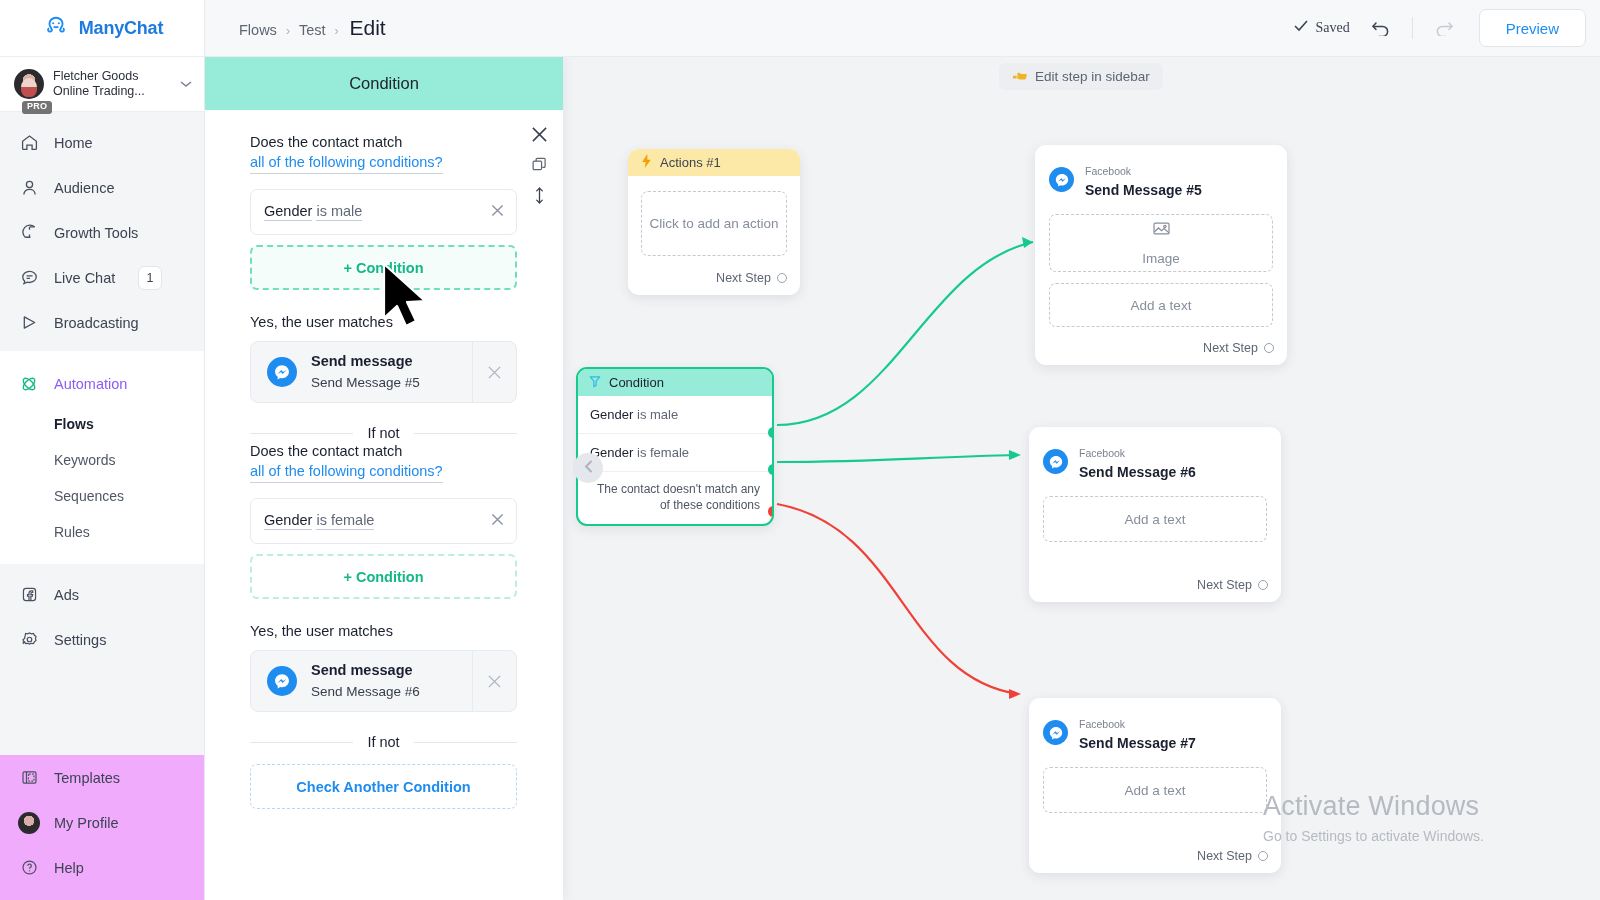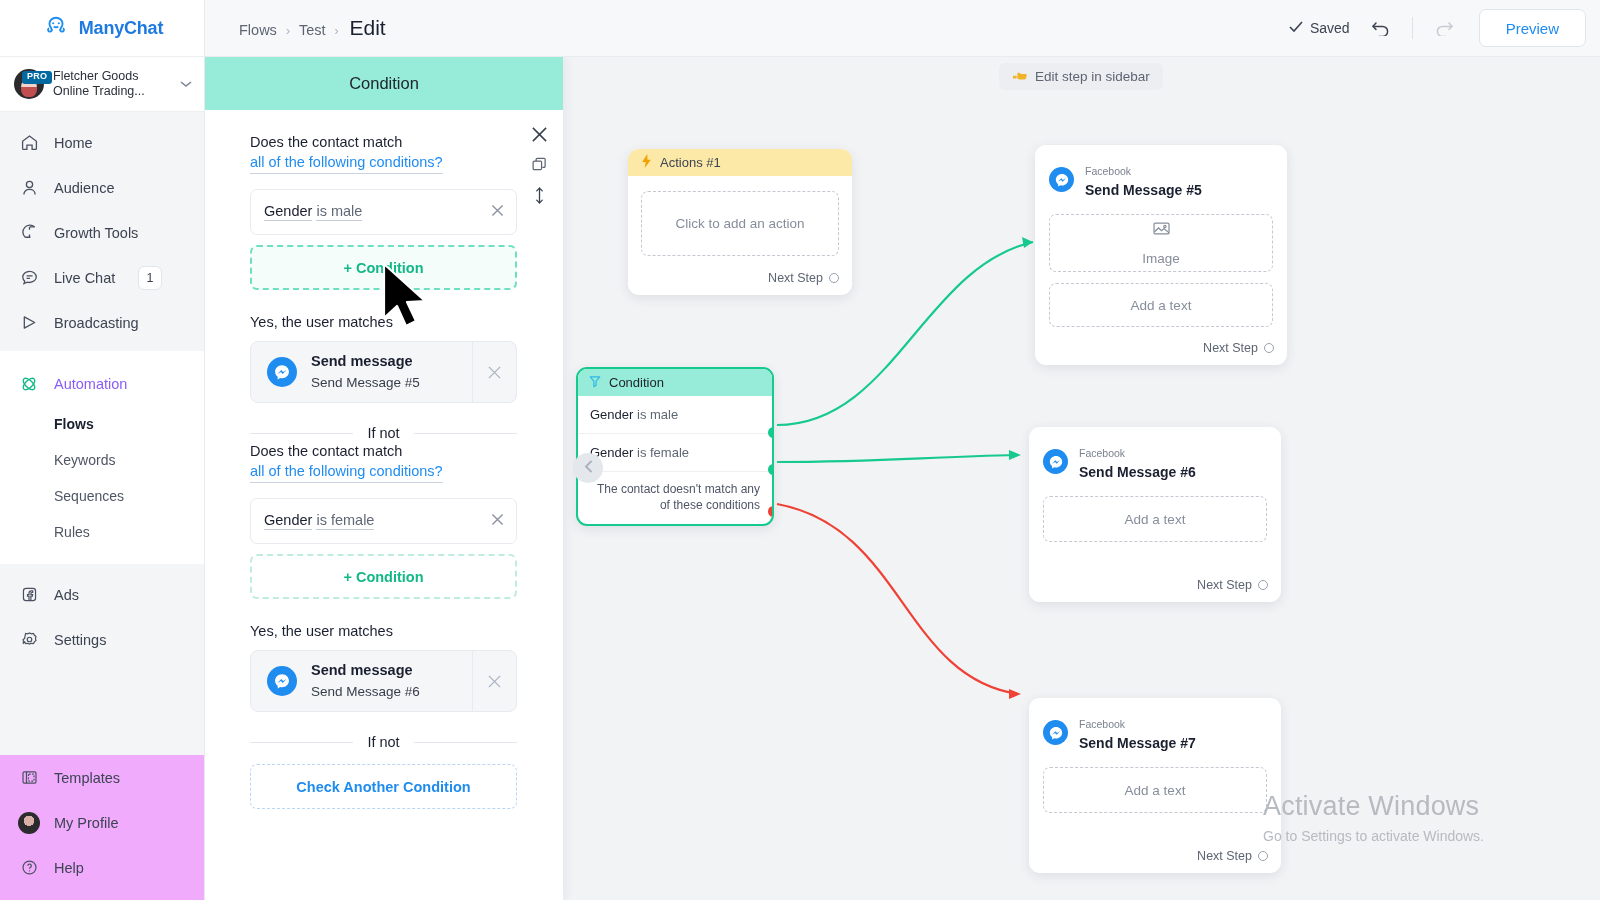--- a/index.html
+++ b/index.html
@@ -37,22 +37,22 @@
     width:30px; height:30px; border-radius:50%;
     background: radial-gradient(circle at 50% 38%, #d9b0a8 0 26%, #2b2b2e 27% 100%);
     position:relative; flex:none; overflow:visible;
   }
   .avatar::after{
     content:""; position:absolute; left:7px; top:9px; width:16px; height:19px;
     border-radius:50% 50% 40% 40%;
     background: linear-gradient(180deg,#f0d3cb 0 45%, #c24f4f 46% 100%);
   }
   .pro-badge {
-    position:absolute; left:22px; top:14px;
-    background:#0369a1; color:#fff; font-size:9px; font-weight:700;
+    position:absolute; left:22px; top:44px;
+    background:#737373; color:#fff; font-size:9px; font-weight:700;
     border-radius:3px; padding:1px 5px 2px; letter-spacing:.3px;
     line-height:1.1; z-index:3;
   }
   .account-text { flex:1; min-width:0; line-height:1.18; }
   .account-text div { font-size:12.5px; color:#2a2f3a; white-space:nowrap; overflow:hidden; text-overflow:ellipsis; }
   .caret { color:#7c8495; font-size:11px; }
 
   .nav-group { background:#f4f5f7; padding:8px 0 6px; }
   .nav-group.white { background:#ffffff; padding:10px 0 14px; }
   .nav-item {
@@ -87,21 +87,21 @@
   .topbar {
     height:57px; background:#f7f8fa; border-bottom:1px solid #e9ebef;
     display:flex; align-items:center; padding:0 14px 0 34px;
     position:relative; z-index:20;
   }
   .crumbs { display:flex; align-items:baseline; gap:9px; }
   .crumb { font-size:14.5px; color:#5d6472; cursor:pointer; }
   .crumb-sep { color:#aab0bd; font-size:12px; }
   .crumb-current { font-size:21px; color:#1b2030; margin-left:2px; }
   .top-right { margin-left:auto; display:flex; align-items:center; gap:18px; }
-  .saved { display:flex; align-items:center; gap:7px; font-size:14px; color:#3c4352; }
+  .saved { display:flex; align-items:center; gap:7px; font-size:14px; color:#3c4352;font-family:Liberation Serif, serif; }
   .icon-btn { width:26px; height:26px; display:flex; align-items:center; justify-content:center; cursor:pointer; color:#3c4352; }
   .icon-btn.disabled { color:#c6cad2; cursor:default; }
   .vdiv { width:1px; height:22px; background:#dfe2e7; }
   .preview-btn {
     background:#ffffff; border:1px solid #e2e5ea; border-radius:7px;
     height:38px; padding:0 26px; display:flex; align-items:center;
     font-size:15px; color:#1f8cf0; cursor:pointer; margin-left:4px;
   }
 
   .body-row { flex:1; display:flex; position:relative; min-height:0; }
@@ -184,21 +184,21 @@
   .tooltip-edit {
     position:absolute; left:436px; top:6px;
     background:#eceef1; border-radius:6px; height:27px;
     display:flex; align-items:center; gap:7px; padding:0 13px;
     font-size:13.5px; color:#5d6472; z-index:5;
   }
   .node {
     position:absolute; background:#ffffff; border-radius:11px;
     box-shadow: 0 3px 12px rgba(40,50,70,.10);
   }
-  .node-actions { left:65px; top:92px; width:224px; }
+  .node-actions { left:65px; top:92px; width:172px; }
   .node-actions .nhead {
     height:27px; background:#fce9a8; border-radius:11px 11px 0 0;
     display:flex; align-items:center; gap:8px; padding:0 13px;
     font-size:13px; color:#3c4352;
   }
   .dash-slot {
     margin:15px 13px; height:65px; border:1px dashed #c3c8d1; border-radius:7px;
     display:flex; align-items:center; justify-content:center;
     font-size:13.5px; color:#868e9c; cursor:pointer;
   }

